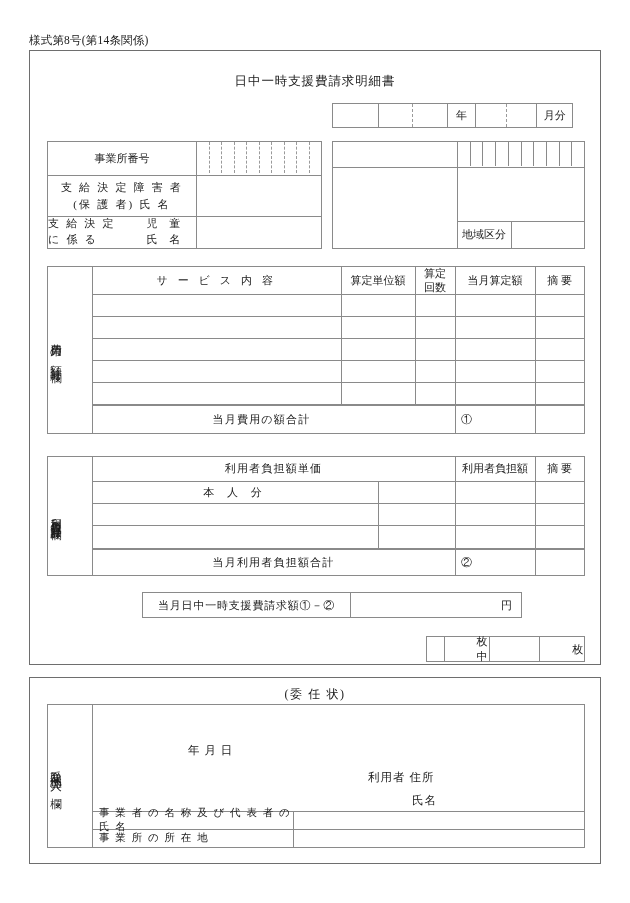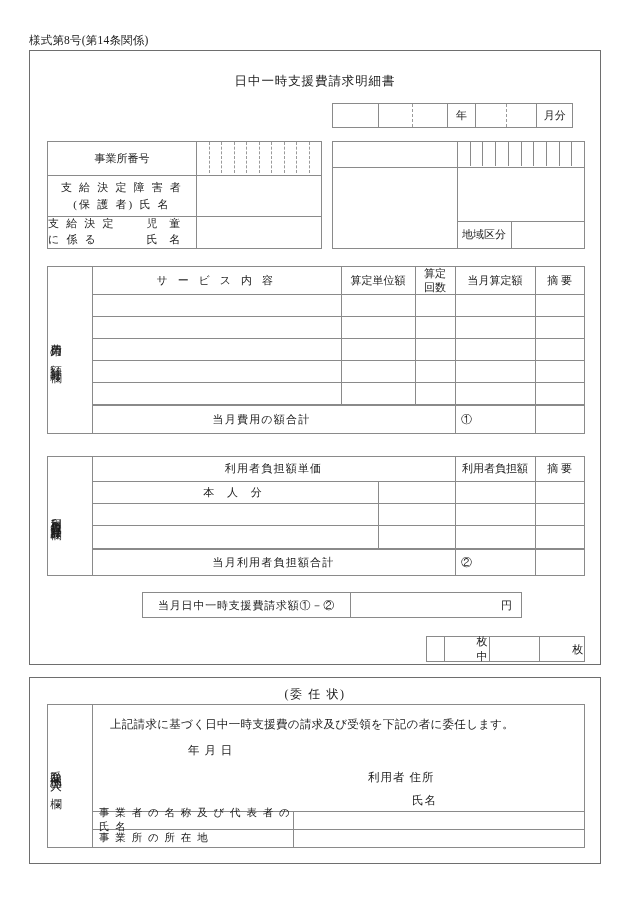--- a/index.html
+++ b/index.html
@@ -330,21 +330,20 @@
 
     <div class="proxy-title">(委  任  状)</div>
 
     <div class="box" id="proxy-inner">
 
       <div class="vline" style="left:44px;top:0;height:142px;"></div>
       <div style="position:absolute;left:0;top:0;width:44px;height:142px;">
         <div class="vlabel" style="letter-spacing:2.4px;">受取代理人の欄</div>
       </div>
 
-      <div class="para" style="left:62px;top:12px;">上記請求に基づく日中一時支援費の請求及び受領を下記の者に委任します。</div>
       <div class="para" style="left:140px;top:38px;letter-spacing:1px;">年        月        日</div>
       <div class="para" style="left:320px;top:65px;letter-spacing:1px;">利用者  住所</div>
       <div class="para" style="left:364px;top:88px;letter-spacing:1px;">氏名</div>
 
       <div class="hline" style="left:44px;top:106px;width:492px;"></div>
       <div class="hline" style="left:44px;top:124px;width:492px;"></div>
       <div class="vline" style="left:245px;top:106px;height:36px;"></div>
 
       <div class="td" style="left:44px;top:106px;width:201px;height:18px;padding-left:7px;font-size:10.5px;letter-spacing:1.6px;">事 業 者 の 名 称 及 び 代 表 者 の 氏 名</div>
       <div class="td" style="left:245px;top:106px;width:291px;height:18px;padding-left:6px;"></div>

